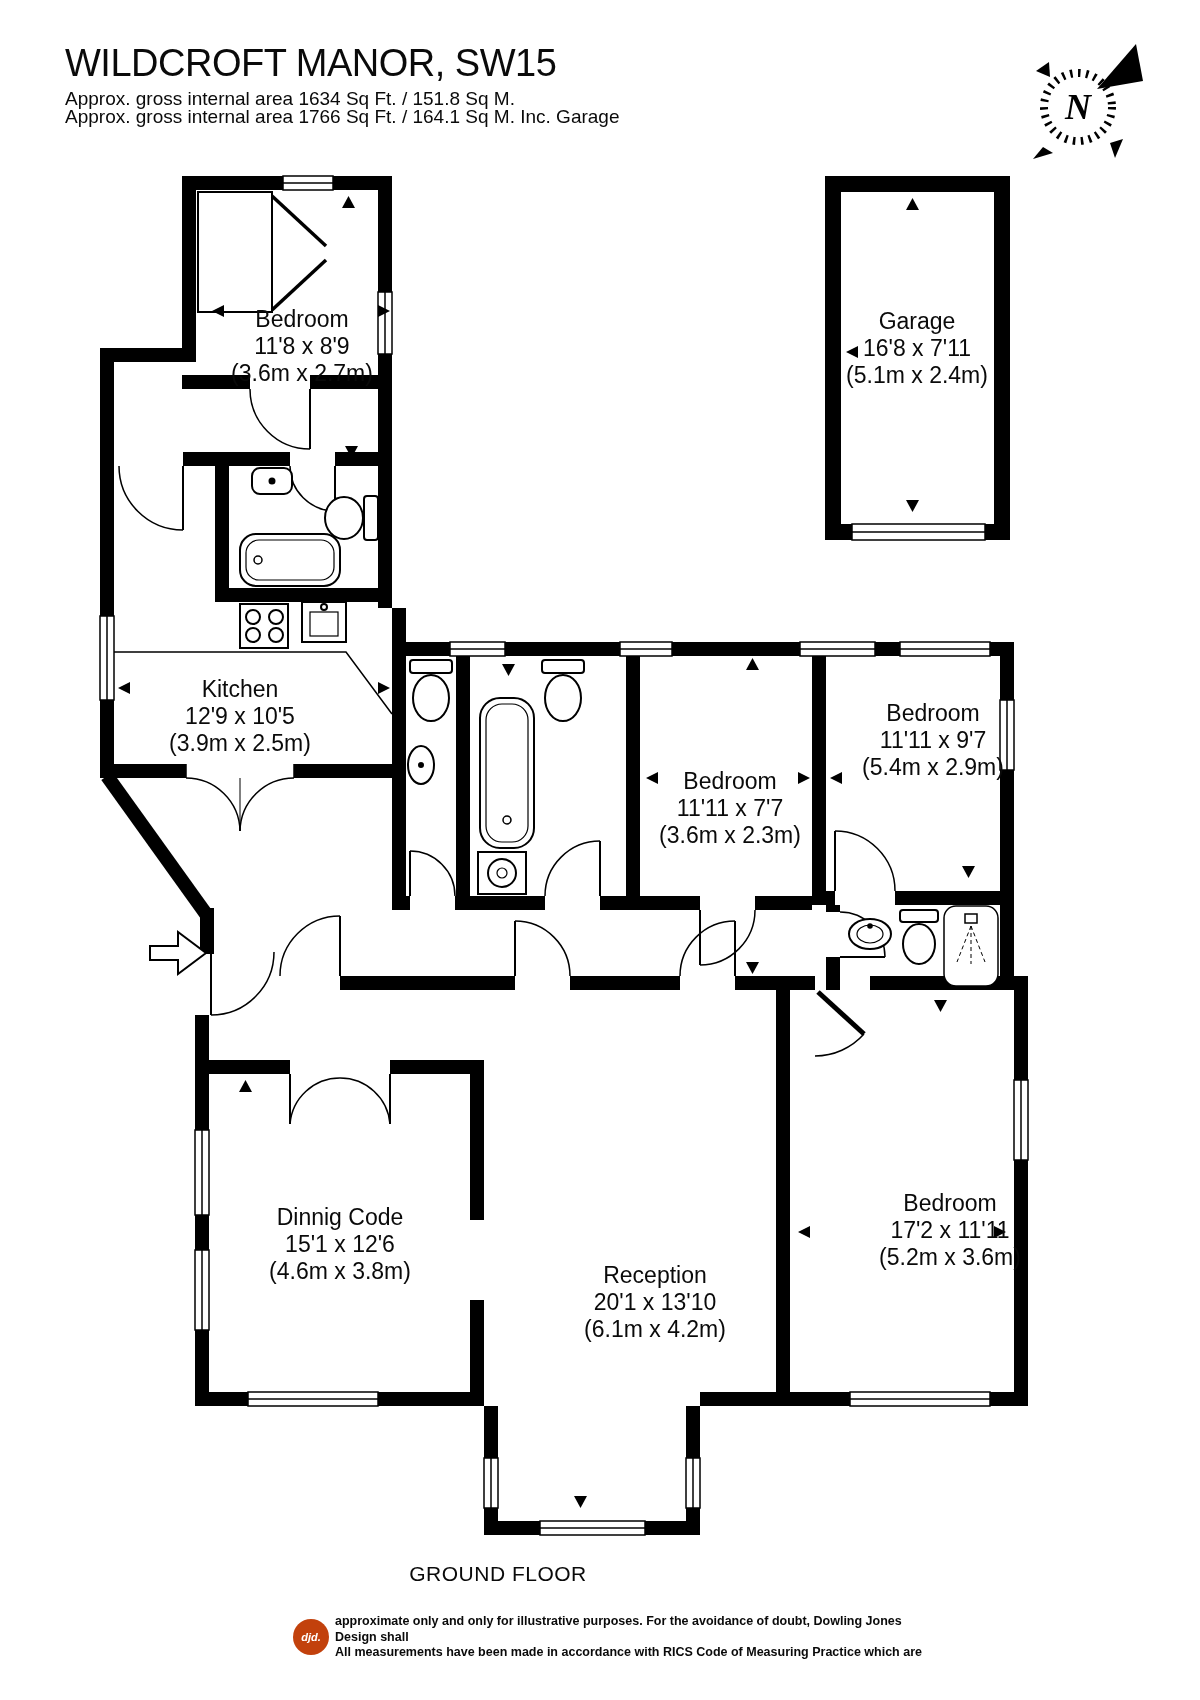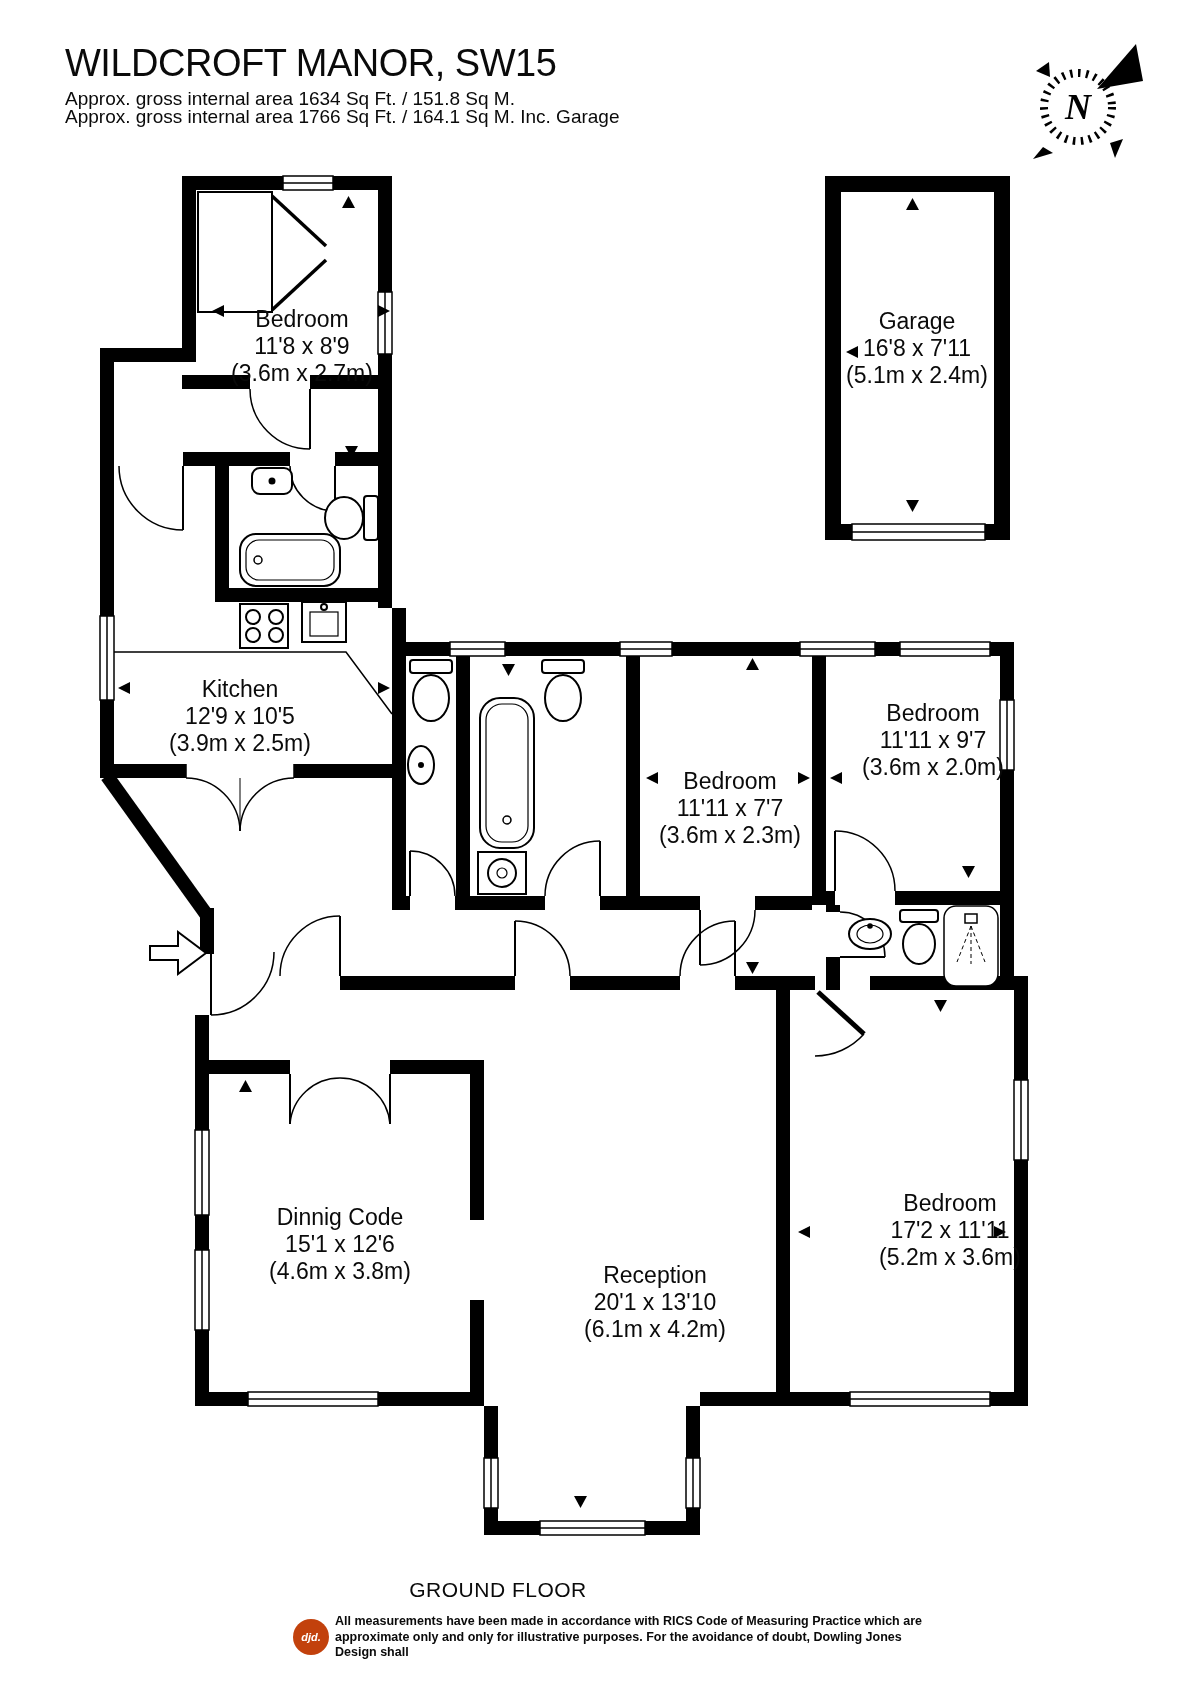--- a/index.html
+++ b/index.html
@@ -6,21 +6,21 @@
   .canvas{position:relative;width:1200px;height:1700px;background:#fff;overflow:hidden;
           font-family:"Liberation Sans",sans-serif;color:#0a0a0a;}
   .plan-svg{position:absolute;left:0;top:0;}
   .hdr{position:absolute;left:65px;}
   .hdr-title{top:42px;font-size:38px;letter-spacing:-0.5px;font-weight:400;}
   .hdr-sub1{top:88px;font-size:19px;}
   .hdr-sub2{top:106px;font-size:19px;}
   .room-label{position:absolute;width:220px;text-align:center;font-size:23px;line-height:27px;}
   .room-label span{display:block;text-align:center;}
   .floor-label{position:absolute;left:388px;top:1562px;width:220px;text-align:center;
-               font-size:21px;letter-spacing:0.5px;margin-top:16px;}
+               font-size:21px;letter-spacing:0.5px;}
   .footer{position:absolute;left:335px;top:1614px;width:592px;font-size:12.5px;line-height:15.5px;}
   .footer .b{font-weight:bold;}
   .logo{position:absolute;left:293px;top:1619px;width:36px;height:36px;border-radius:50%;
         background:#c2410c;color:#fff;display:flex;align-items:center;justify-content:center;
         font-style:italic;font-weight:bold;font-size:11px;}
 </style>
 </head>
 <body>
 
 <div class="canvas">
@@ -357,21 +357,21 @@
     <span>(3.9m x 2.5m)</span>
   </div>
   <div class="room-label" style="left:620px;top:768px">
     <span>Bedroom</span>
     <span>11'11 x 7'7</span>
     <span>(3.6m x 2.3m)</span>
   </div>
   <div class="room-label" style="left:823px;top:700px">
     <span>Bedroom</span>
     <span>11'11 x 9'7</span>
-    <span>(3.6m x 2.0m)</span>
+    <span>(5.4m x 2.9m)</span>
   </div>
   <div class="room-label" style="left:230px;top:1204px">
     <span>Dinnig Code</span>
     <span>15'1 x 12'6</span>
     <span>(4.6m x 3.8m)</span>
   </div>
   <div class="room-label" style="left:545px;top:1262px">
     <span>Reception</span>
     <span>20'1 x 13'10</span>
     <span>(6.1m x 4.2m)</span>
@@ -379,16 +379,16 @@
   <div class="room-label" style="left:840px;top:1190px">
     <span>Bedroom</span>
     <span>17'2 x 11'11</span>
     <span>(5.2m x 3.6m)</span>
   </div>
 
   <div class="floor-label">GROUND FLOOR</div>
 
   <div class="logo">djd.</div>
   <div class="footer">
+    <div class="b">approximate only and only for illustrative purposes. For the avoidance of doubt, Dowling Jones Design shall</div>
     <div class="b">All measurements have been made in accordance with RICS Code of Measuring Practice which are</div>
-    <div class="b">approximate only and only for illustrative purposes. For the avoidance of doubt, Dowling Jones Design shall</div>
   </div>
 </div>
 
 </body></html>

